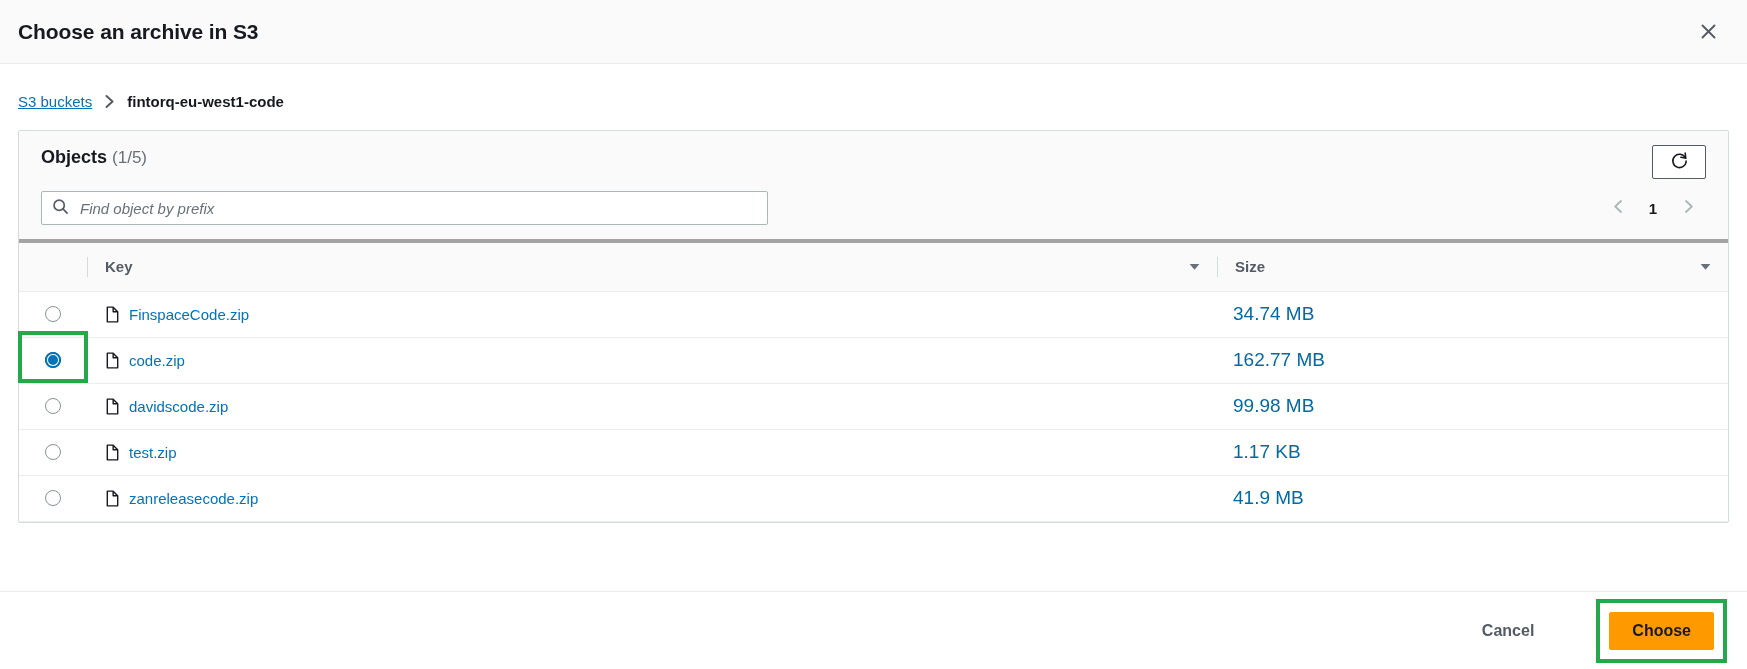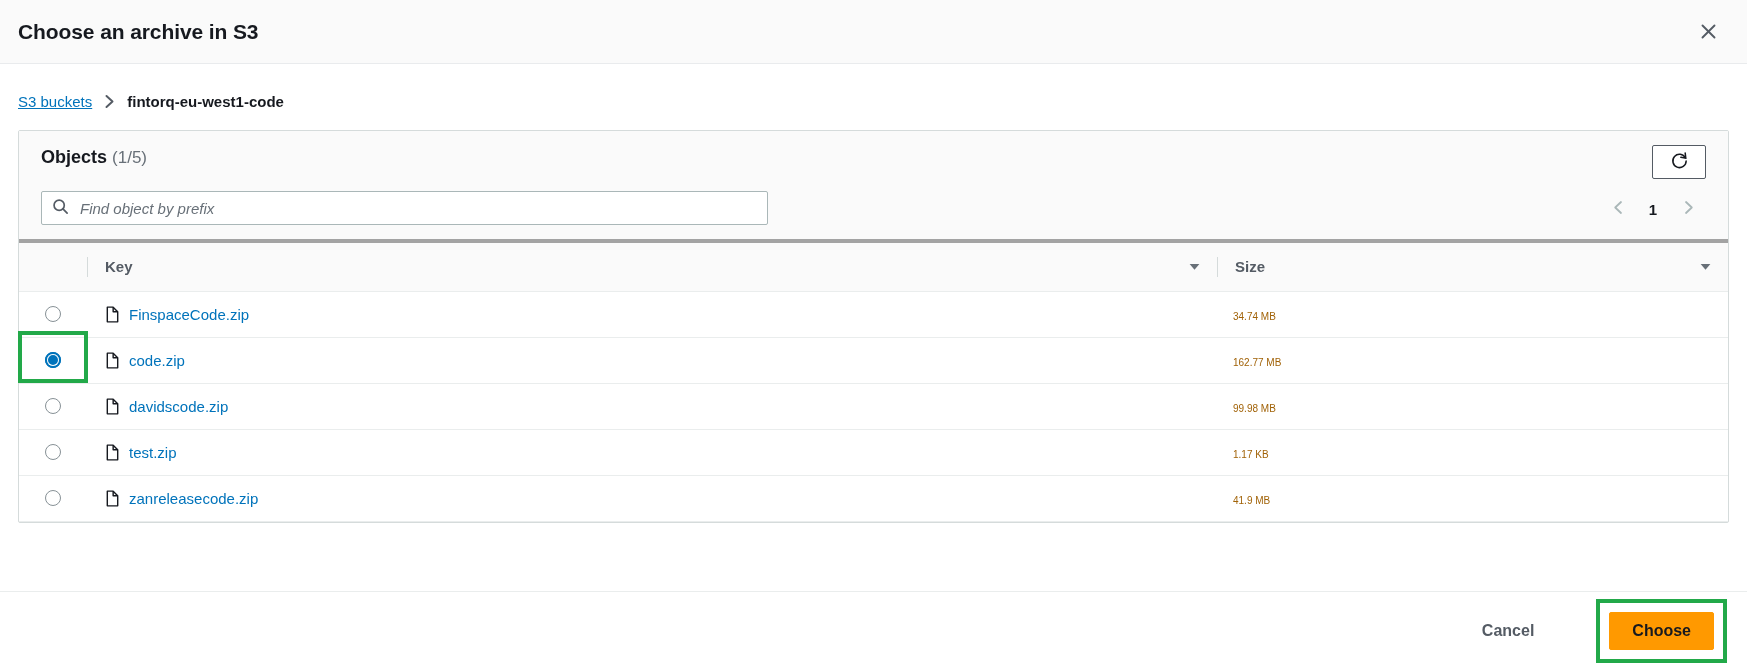--- a/index.html
+++ b/index.html
@@ -110,21 +110,21 @@
     border: 1px solid #545b64;
     border-radius: 2px;
     background: #ffffff;
     display: flex; align-items: center; justify-content: center;
     cursor: pointer;
     color: #16191f;
     padding: 0;
   }
   .ch-row2 {
     display: flex;
-    align-items: flex-end;
+    align-items: center;
     justify-content: space-between;
     margin-top: 12px;
   }
   .search-wrap {
     width: 727px;
     height: 34px;
     border: 1px solid #aab7b8;
     border-radius: 2px;
     background: #ffffff;
     display: flex;
@@ -269,21 +269,21 @@
     padding-left: 18px;
     gap: 9px;
   }
   .file-icon { color: #16191f; display: flex; align-items: center; }
   .key-link {
     color: #0073bb;
     text-decoration: none;
     cursor: pointer;
     font-size: 15px;
   }
-  .cell-size { padding-left: 16px; font-size: 10px; color: #a16207; }
+  .cell-size { padding-left: 16px; font-size: 19px; color: #0369a1; }
 
   
   .modal-footer {
     flex: 0 0 78px;
     border-top: 1px solid #eaeded;
     display: flex;
     align-items: center;
     justify-content: flex-end;
     padding-right: 20px;
     gap: 16px;

